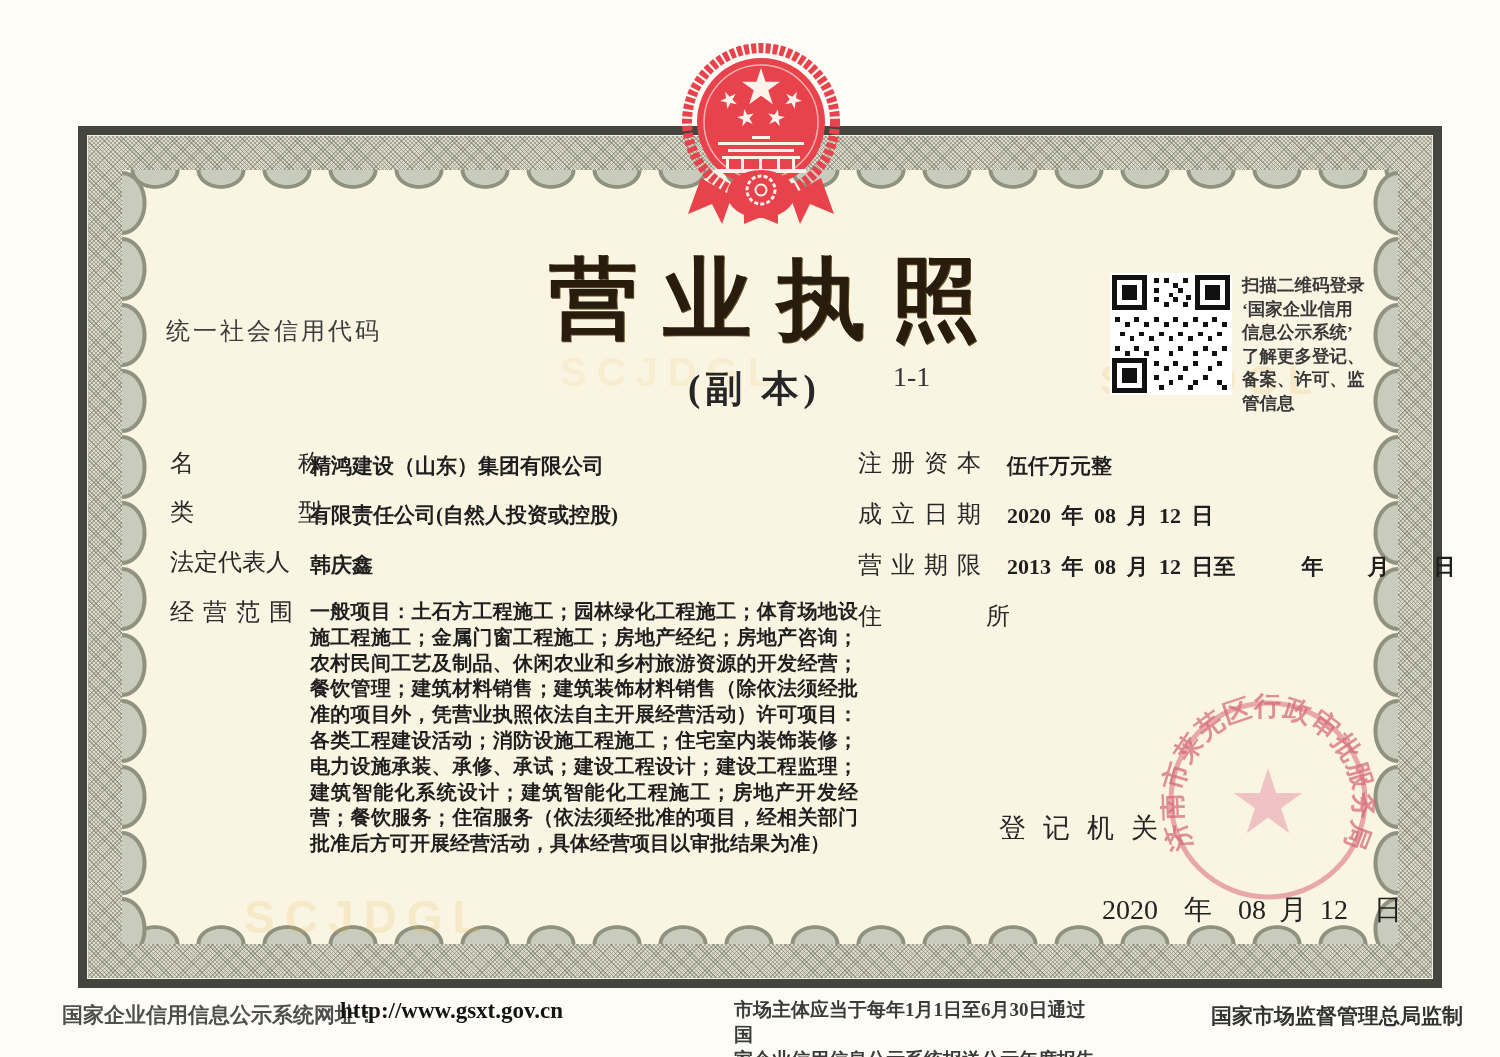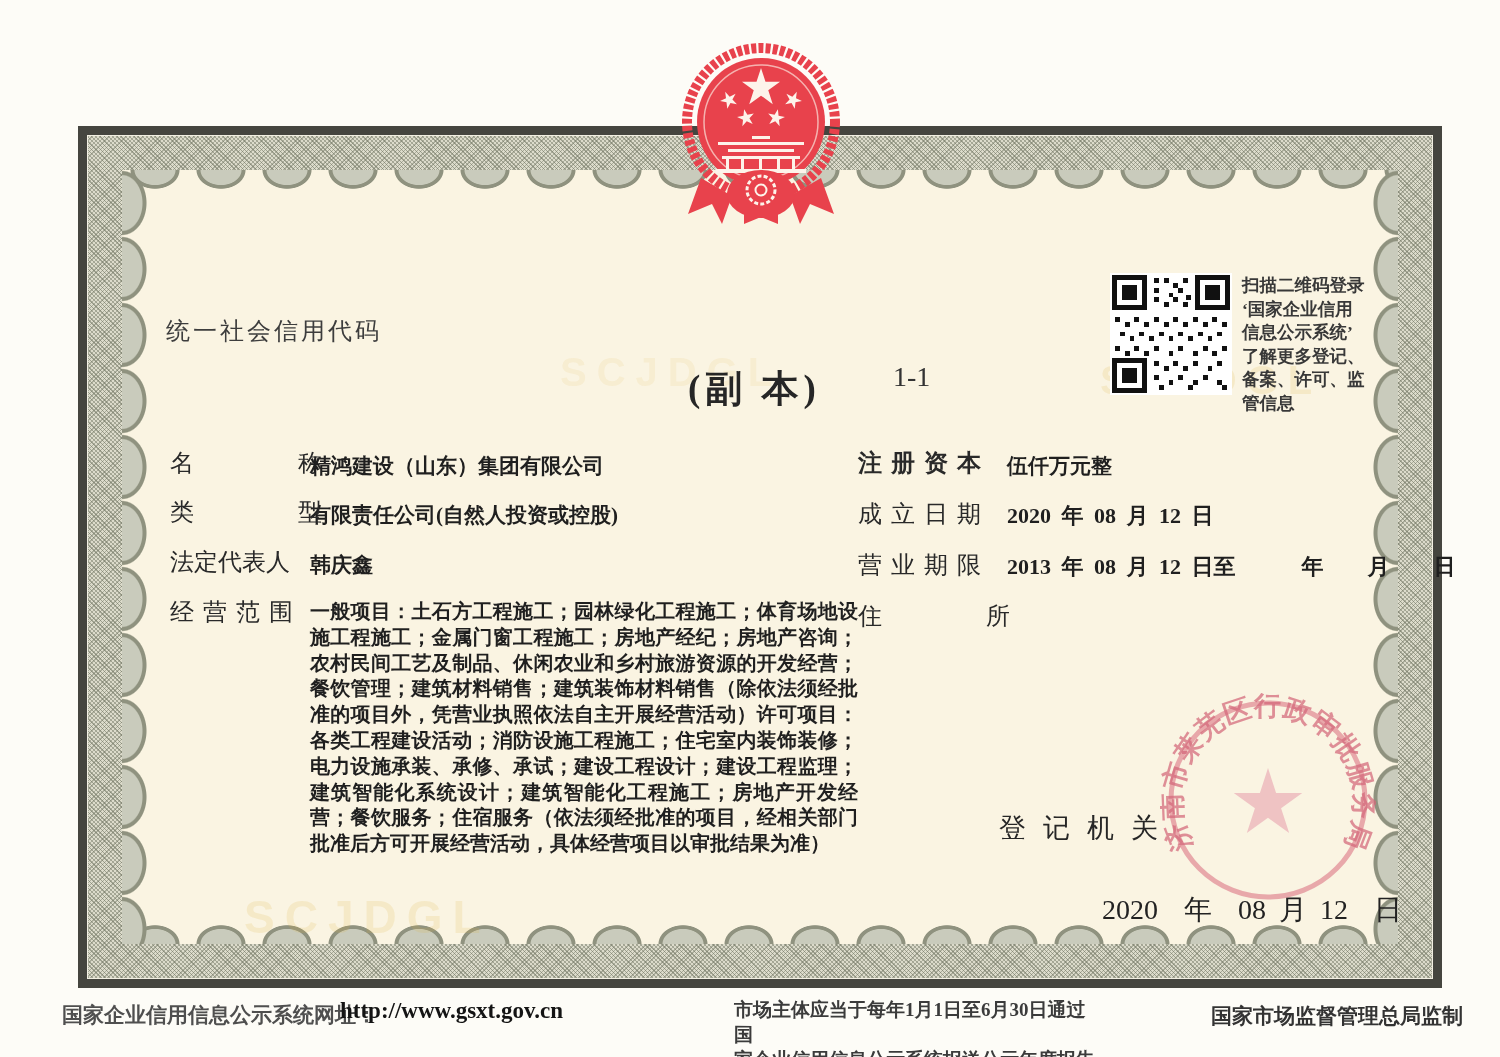--- a/index.html
+++ b/index.html
@@ -129,20 +129,21 @@
     </g>
     <path d="M23,140 L10,176 L34,166 L44,186 L54,158 Z" fill="#e8424c"></path>
     <path d="M143,140 L156,176 L132,166 L122,186 L112,158 Z" fill="#e8424c"></path>
     <ellipse cx="83" cy="156" rx="34" ry="24" fill="#e8424c"></ellipse>
     <path d="M66,170 h34 v16 l-17,-7 l-17,7 z" fill="#e8424c"></path>
     <circle cx="83" cy="152" r="14" fill="none" stroke="#fdf3ea" stroke-width="3" stroke-dasharray="4 2.2"></circle>
     <circle cx="83" cy="152" r="5.5" fill="none" stroke="#fdf3ea" stroke-width="2"></circle>
   </svg>
 
   <div class="abs credit-label">统一社会信用代码</div>
+  <div class="abs title">营业执照</div>
   <div class="abs subtitle">(副 本)</div>
   <div class="abs copy-number">1-1</div>
 
   <svg class="abs qr" viewBox="0 0 50 50" shape-rendering="crispEdges">
     <rect width="50" height="50" fill="#fff"></rect>
     <g fill="#111">
       <rect x="1" y="1" width="14" height="14"></rect>
         <rect x="35" y="1" width="14" height="14"></rect>
         <rect x="1" y="35" width="14" height="14"></rect>
     </g>
@@ -175,21 +176,21 @@
 
   <div class="abs fvalue" style="left:310px;top:501px;">有限责任公司(自然人投资或控股)</div>
   <div class="abs" style="left:170px;top:496px;"><span class="flabel sp2">类型</span></div>
 
   <div class="abs" style="left:170px;top:546px;"><span class="flabel sp5">法定代表人</span></div>
   <div class="abs fvalue" style="left:310px;top:551px;">韩庆鑫</div>
 
   <div class="abs" style="left:170px;top:596px;"><span class="flabel sp4">经营范围</span></div>
   <div class="abs fvalue scope" style="left:310px;top:599px;">一般项目：土石方工程施工；园林绿化工程施工；体育场地设施工程施工；金属门窗工程施工；房地产经纪；房地产咨询；农村民间工艺及制品、休闲农业和乡村旅游资源的开发经营；餐饮管理；建筑材料销售；建筑装饰材料销售（除依法须经批准的项目外，凭营业执照依法自主开展经营活动）许可项目：各类工程建设活动；消防设施工程施工；住宅室内装饰装修；电力设施承装、承修、承试；建设工程设计；建设工程监理；建筑智能化系统设计；建筑智能化工程施工；房地产开发经营；餐饮服务；住宿服务（依法须经批准的项目，经相关部门批准后方可开展经营活动，具体经营项目以审批结果为准）</div>
 
-  <div class="abs" style="left:858px;top:447px;font-weight:bold;"><span class="flabel sp4">注册资本</span></div>
+  <div class="abs" style="left:858px;top:447px;"><span class="flabel sp4">注册资本</span></div>
   <div class="abs fvalue" style="left:1007px;top:452px;">伍仟万元整</div>
 
   <div class="abs" style="left:858px;top:498px;"><span class="flabel sp4">成立日期</span></div>
   <div class="abs fvalue datev" style="left:1007px;top:501px;">2020 年 08 月 12 日</div>
 
   <div class="abs" style="left:858px;top:549px;"><span class="flabel sp4">营业期限</span></div>
   <div class="abs fvalue datev" style="left:1007px;top:552px;">2013 年 08 月 12 日至　　　年　　月　　日</div>
 
   <div class="abs" style="left:858px;top:600px;"><span class="flabel sp2">住所</span></div>
 

